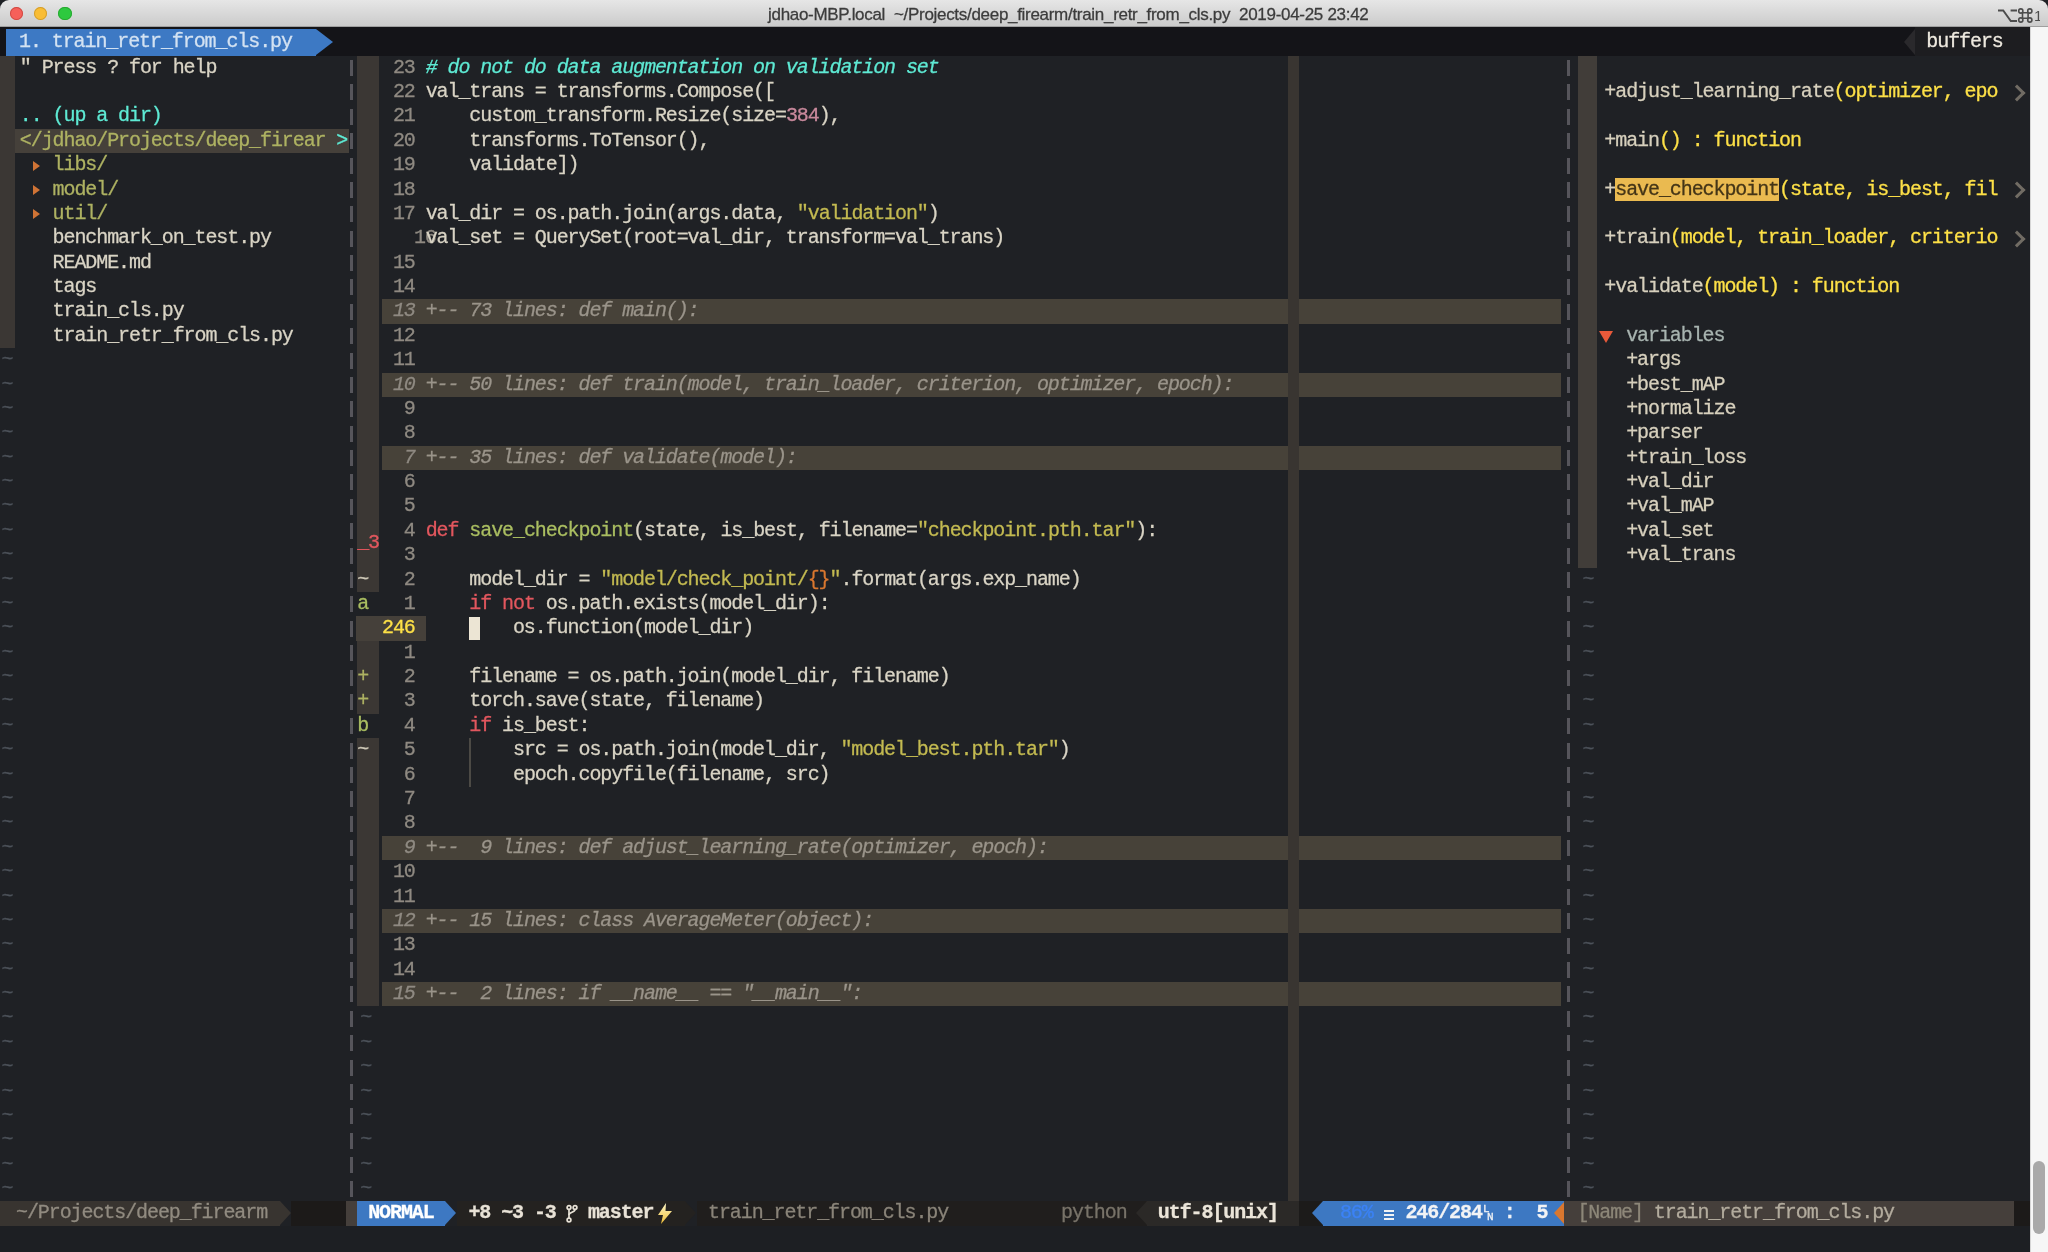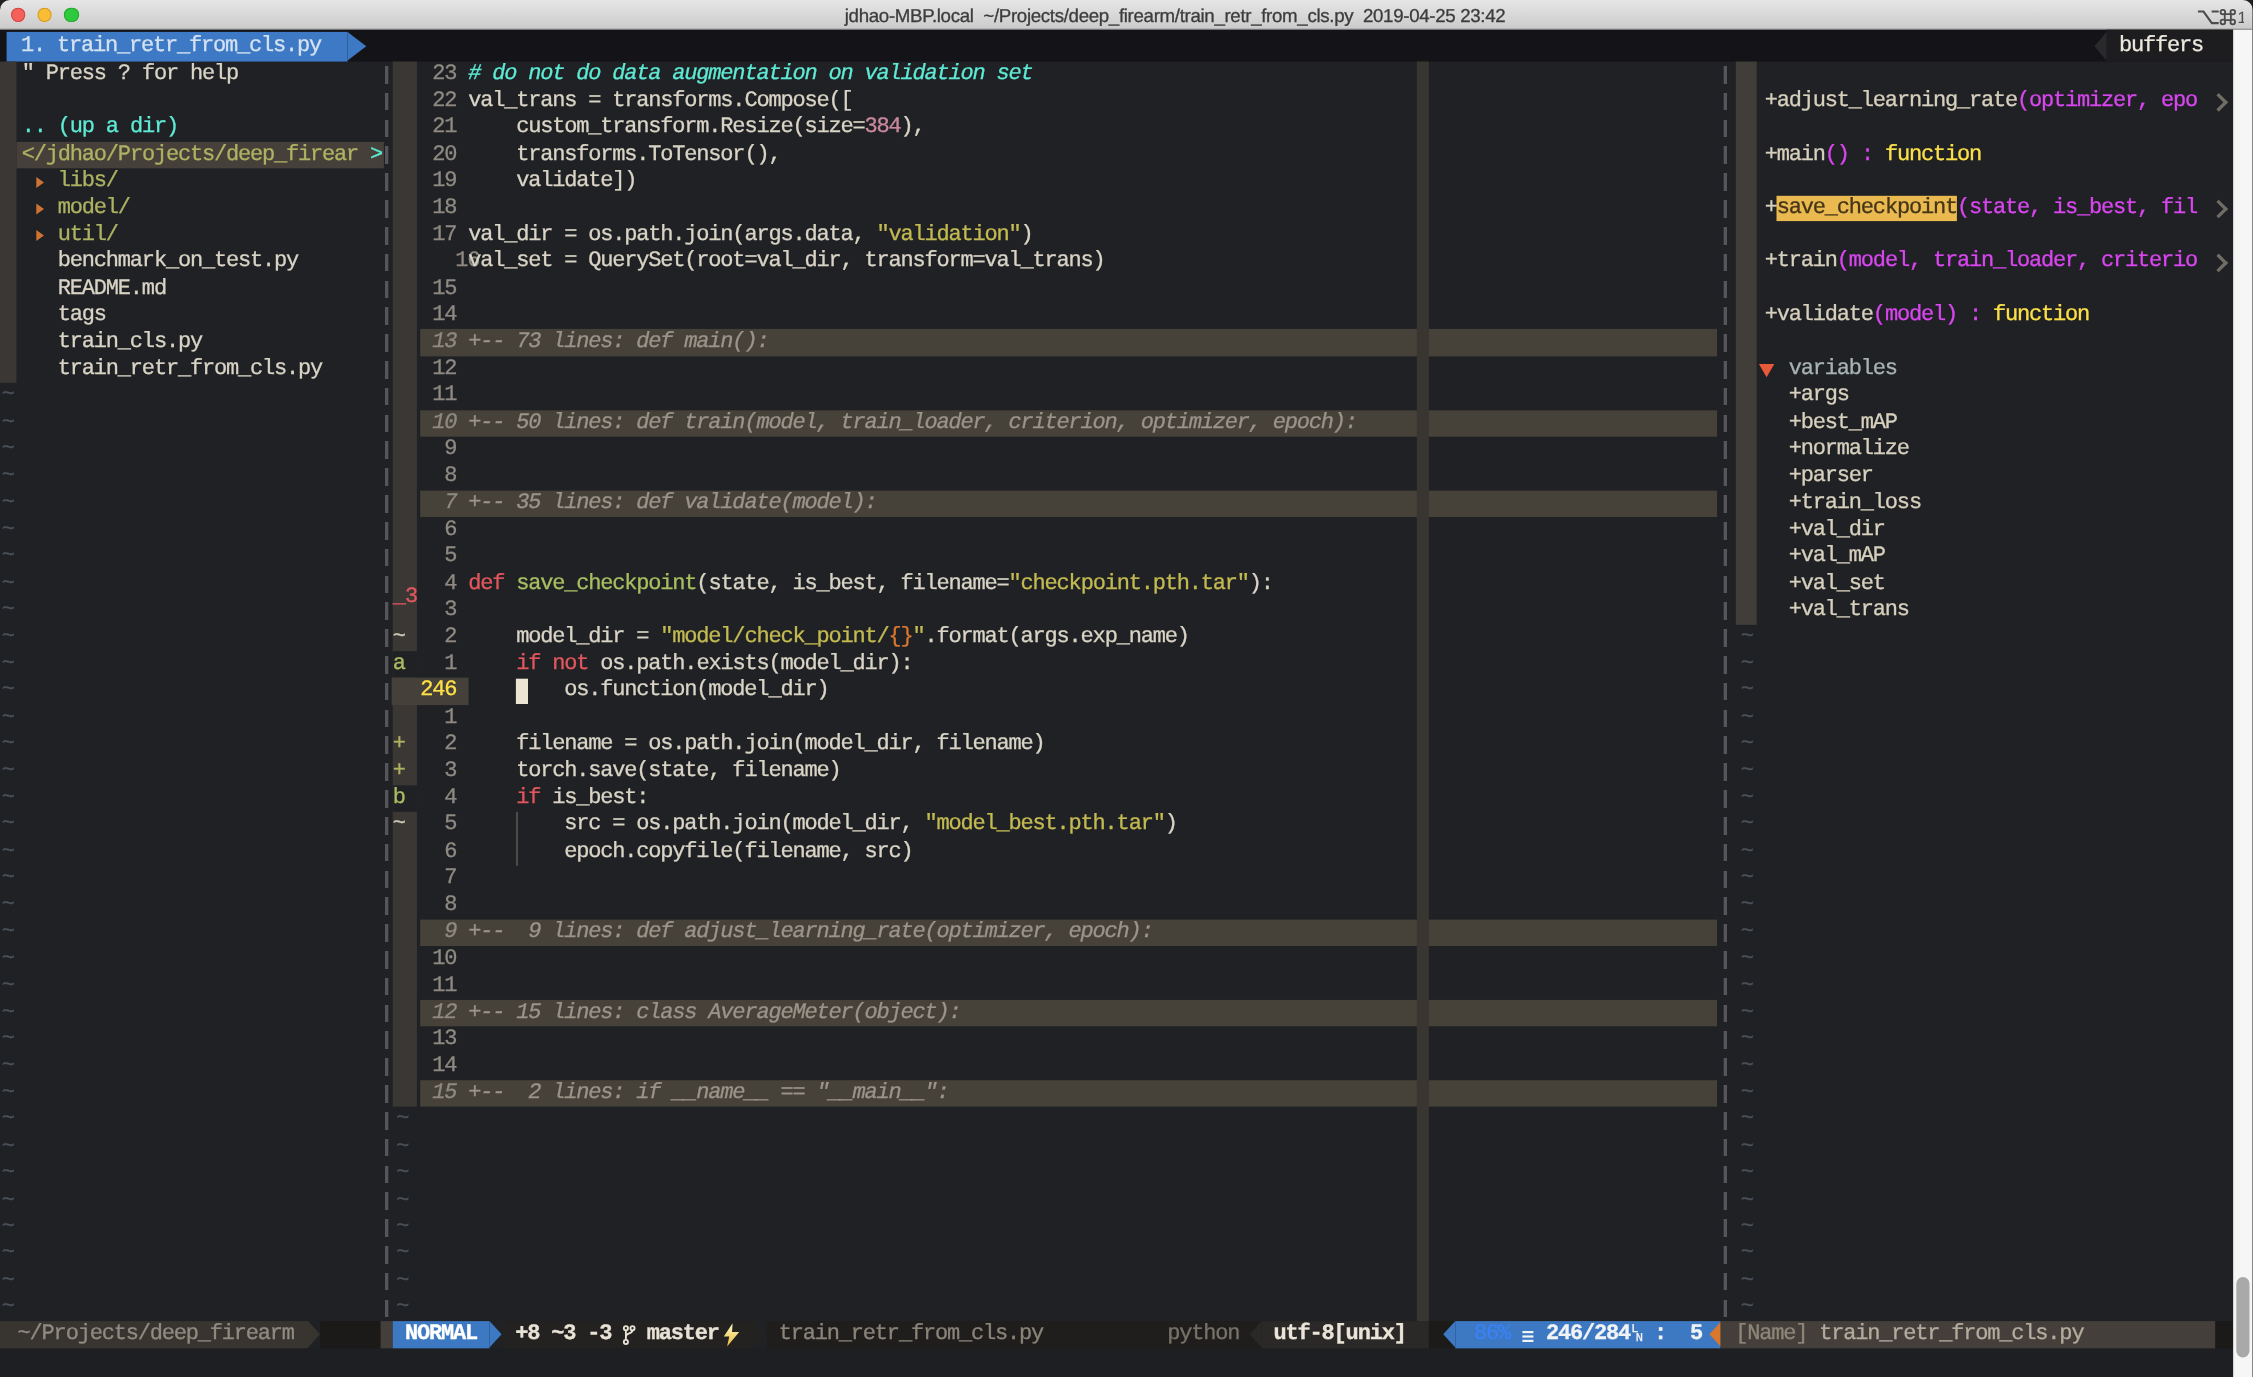--- a/index.html
+++ b/index.html
@@ -1,20 +1,20 @@
 <!DOCTYPE html>
 <html><head><meta charset="utf-8"><style>
 html,body{margin:0;padding:0;background:#000;}
 #scr{position:relative;width:2048px;height:1252px;overflow:hidden;background:#1f2125;
  font-family:"Liberation Mono",monospace;font-size:20px;letter-spacing:-1.086px;color:#d9d4c5;-webkit-text-stroke:0.28px currentColor;}
 .r{position:absolute;height:25px;line-height:24.38px;white-space:pre;}
 .b{position:absolute;}
 .cm{color:#5eead4;font-style:italic;font-family:Liberation Mono, monospace;}
 .red{color:#e2575e;}.grn{color:#aabe61;}.str{color:#c3ba51;}.orn{color:#d9772f;}
-.pur{color:#c9899c;}.amb{color:#fde047;}.dim{color:#d946ef;}.crm{color:#d7d0bd;}
+.pur{color:#c9899c;}.amb{color:#fde047;}.dim{color:#fde047;}.crm{color:#d7d0bd;}
 .teal{color:#a8b4b0;}.olv{color:#aeb262;}.num{color:#8f8a82;}
 .fold{color:#9a948a;font-style:italic;}
 .dashv{position:absolute;width:3px;background:repeating-linear-gradient(to bottom,#56555b 0,#56555b 16px,transparent 16px,transparent 24.38px);}
 .tri{position:absolute;width:0;height:0;}
 </style></head><body>
 <div id="scr">
 
 <div class="b" style="left:0;top:0;width:2048px;height:27px;background:linear-gradient(#e6e6e6,#cacaca);border-radius:9px 9px 0 0;box-shadow:inset 0 -1px 0 #9f9f9f;"></div>
 <div class="b" style="left:9.7px;top:6.8px;width:13.4px;height:13.4px;border-radius:50%;background:#f6605a;box-shadow:inset 0 0 0 1px #cf4a43;"></div>
 <div class="b" style="left:33.9px;top:6.8px;width:13.4px;height:13.4px;border-radius:50%;background:#f9bd35;box-shadow:inset 0 0 0 1px #d29d2d;"></div>

